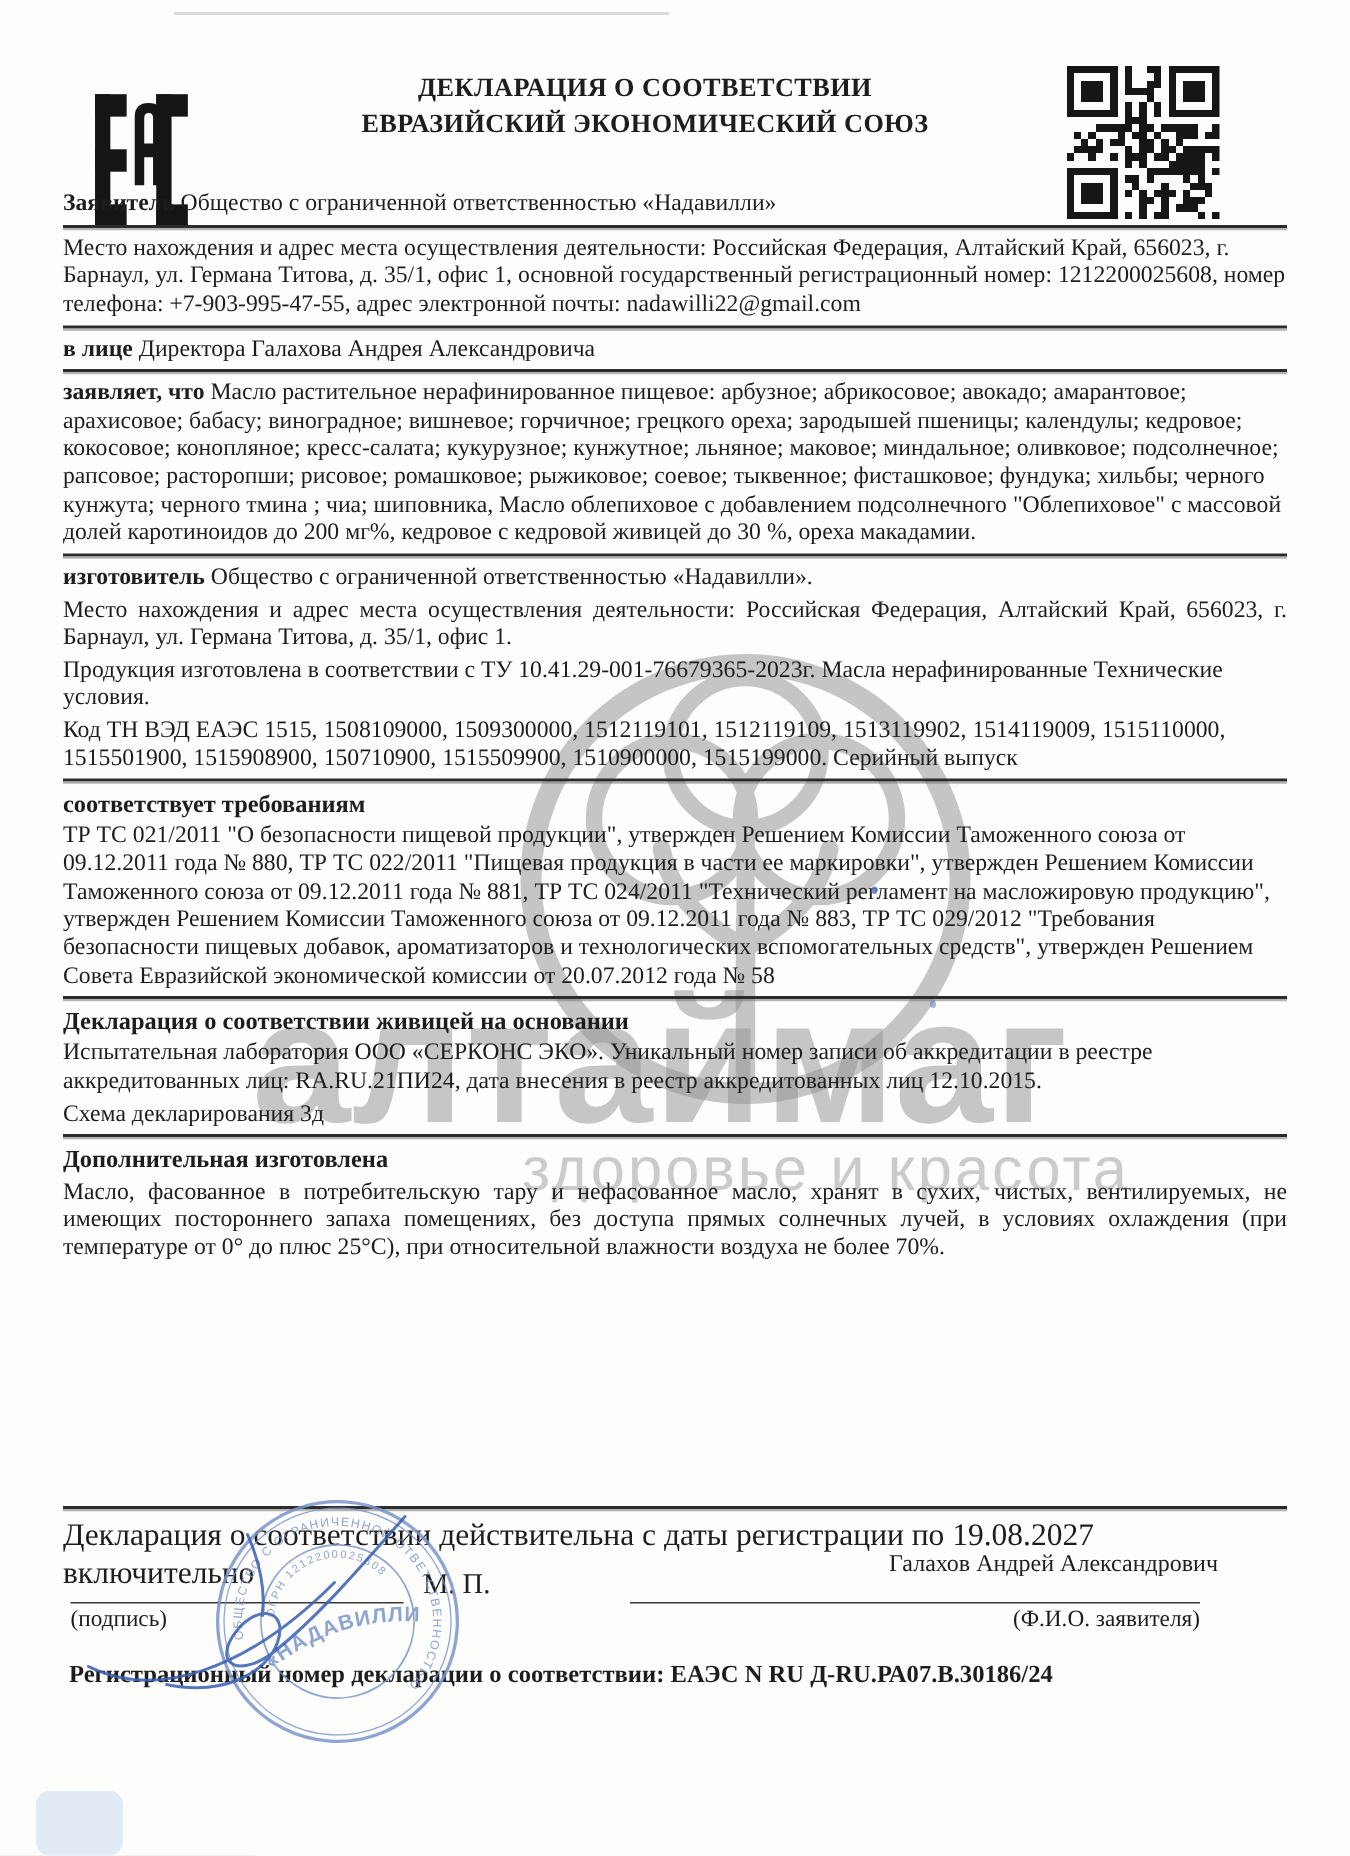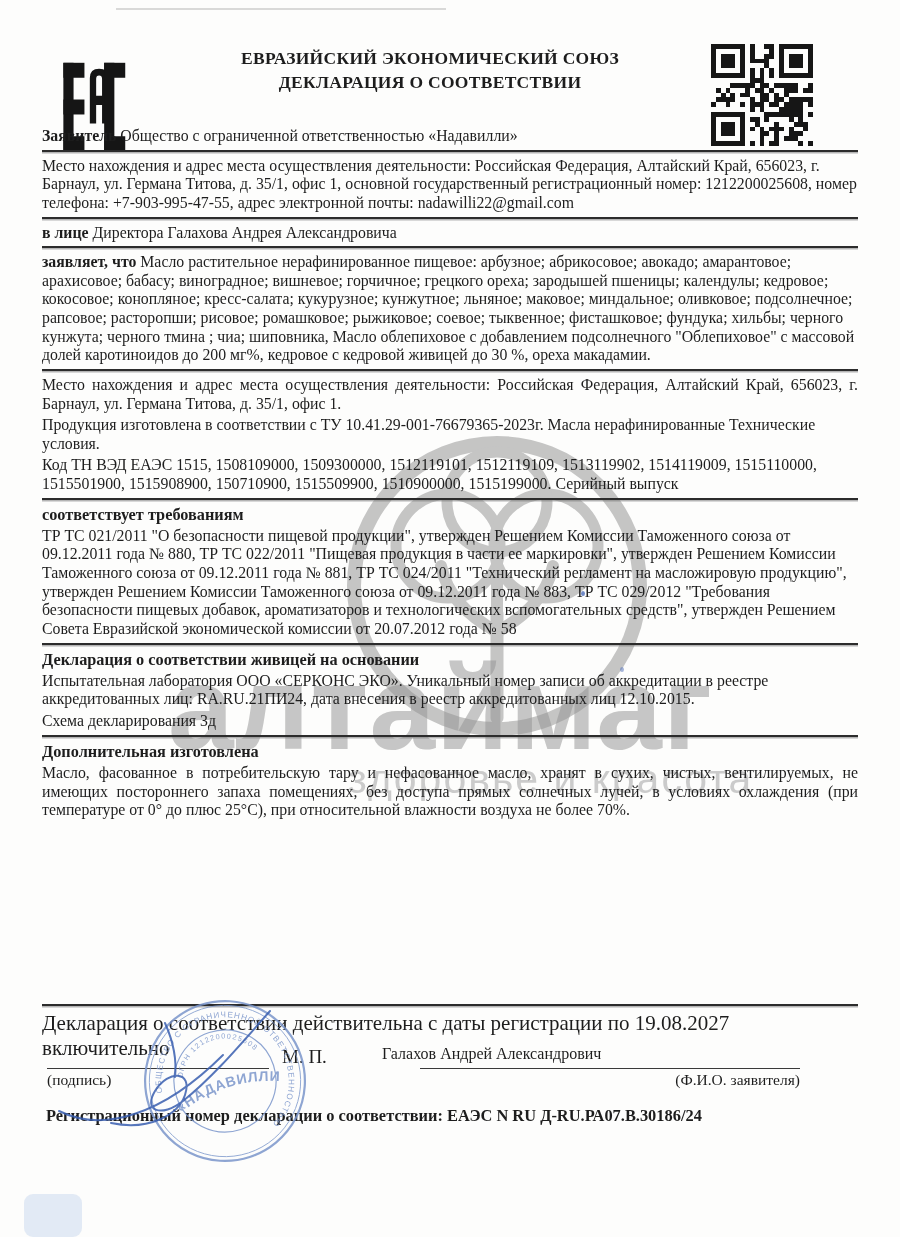--- a/index.html
+++ b/index.html
@@ -28,21 +28,21 @@
   .just { text-align:justify; }
   .h { font-weight:bold; font-size:16.3px; }
   .gap-top { margin-top:9px !important; }
   
   .bottom { position:absolute; left:42px; top:1000px; width:816px; font-size:16px; }
   .validity { font-weight:normal; font-size:21px; margin:4px 0 0 0; }
   .sigline { position:absolute; border-top:1.5px solid #3a3a3a; }
   .sig-left-line { left:5px; top:68px; width:222px; }
   .sig-caption { position:absolute; left:5px; top:71px; width:222px; text-align:left; font-size:15.5px; }
   .mp { position:absolute; left:240px; top:46px; font-size:19px; }
-  .signer-name { position:absolute; left:340px; top:45px; width:430px; text-align:left; }
+  .signer-name { position:absolute; left:340px; top:34px; width:430px; text-align:right; }
   .name-line { left:378px; top:68px; width:380px; }
   .signer-caption { position:absolute; left:378px; top:71px; width:380px; text-align:right; font-size:15.5px; }
   .reg1 { position:absolute; left:4px; top:106px; font-weight:bold; font-size:16.4px; }
   .reg2 { position:absolute; left:4px; top:133px; font-weight:bold; font-size:16.4px; }
   
   .stamp { position:absolute; left:140px; top:996px; width:170px; height:170px; opacity:.85; }
   .signature { position:absolute; left:45px; top:993px; width:270px; height:155px; }
   .ink-dot { position:absolute; width:4px; height:5px; border-radius:50%; background:#4b6cb8; opacity:.8; }
   .smudge { position:absolute; left:24px; top:1194px; width:58px; height:43px;
             background:rgba(199,216,238,.5); border-radius:9px; }
@@ -78,22 +78,22 @@
       <path d="M40 140 V32 q0-22 22-22 h0 q22 0 22 22 V140 H69 V96 H55 v44 Z M55 74 h14 V34 q0-8 -7-8 q-7 0 -7 8 Z" transform="translate(0,0) scale(0.62) translate(26,20)"></path>
       <g transform="translate(62,10)">
         <rect x="0" y="0" width="15" height="130"></rect>
         <rect x="0" y="0" width="31" height="22"></rect>
         <rect x="0" y="108" width="31" height="22"></rect>
       </g>
     </g>
   </svg>
 
   <div class="titles">
+    <div>ДЕКЛАРАЦИЯ О СООТВЕТСТВИИ</div>
     <div>ЕВРАЗИЙСКИЙ ЭКОНОМИЧЕСКИЙ СОЮЗ</div>
-    <div>ДЕКЛАРАЦИЯ О СООТВЕТСТВИИ</div>
   </div>
 
   <svg class="qr" id="qr-svg" viewBox="0 0 21 21" shape-rendering="crispEdges">
       <rect x="0" y="0" width="7" height="1" fill="#161616"></rect>
       <rect x="0" y="6" width="7" height="1" fill="#161616"></rect>
       <rect x="0" y="1" width="1" height="5" fill="#161616"></rect>
       <rect x="6" y="1" width="1" height="5" fill="#161616"></rect>
       <rect x="2" y="2" width="3" height="3" fill="#161616"></rect>
       <rect x="14" y="0" width="7" height="1" fill="#161616"></rect>
       <rect x="14" y="6" width="7" height="1" fill="#161616"></rect>
@@ -245,20 +245,21 @@
 
     <p>Место нахождения и адрес места осуществления деятельности: Российская Федерация, Алтайский Край, 656023, г. Барнаул, ул. Германа Титова, д. 35/1, офис 1, основной государственный регистрационный номер: 1212200025608, номер телефона: +7-903-995-47-55, адрес электронной почты: nadawilli22@gmail.com</p>
     <div class="rule"></div>
 
     <p><span class="b">в лице</span> <span>Директора Галахова Андрея Александровича</span></p>
     <div class="rule"></div>
 
     <p><span class="b">заявляет, что</span> <span>Масло растительное нерафинированное пищевое: арбузное; абрикосовое; авокадо; амарантовое; арахисовое; бабасу; виноградное; вишневое;  горчичное; грецкого ореха; зародышей пшеницы; календулы; кедровое; кокосовое; конопляное; кресс-салата; кукурузное; кунжутное; льняное; маковое; миндальное; оливковое; подсолнечное; рапсовое; расторопши; рисовое; ромашковое; рыжиковое; соевое; тыквенное; фисташковое; фундука; хильбы; черного кунжута; черного тмина ; чиа; шиповника, Масло облепиховое с добавлением подсолнечного "Облепиховое" с массовой долей каротиноидов до 200 мг%,  кедровое с кедровой живицей до 30 %,  ореха макадамии.</span></p>
     <div class="rule"></div>
 
+    <p><span class="b">изготовитель</span> <span>Общество с ограниченной ответственностью «Надавилли».</span></p>
     <p class="just">Место нахождения и адрес места осуществления деятельности: Российская Федерация, Алтайский Край, 656023, г. Барнаул, ул. Германа Титова, д. 35/1, офис 1.</p>
     <p>Продукция изготовлена в соответствии с ТУ 10.41.29-001-76679365-2023г. Масла нерафинированные Технические условия.</p>
     <p>Код ТН ВЭД ЕАЭС 1515, 1508109000, 1509300000, 1512119101, 1512119109, 1513119902, 1514119009, 1515110000, 1515501900, 1515908900, 150710900, 1515509900, 1510900000, 1515199000. Серийный выпуск</p>
     <div class="rule"></div>
 
     <p class="h">соответствует требованиям</p>
     <p>ТР ТС 021/2011 "О безопасности пищевой продукции", утвержден Решением Комиссии Таможенного союза от 09.12.2011 года № 880, ТР ТС 022/2011 "Пищевая продукция в части ее маркировки", утвержден Решением Комиссии Таможенного союза от 09.12.2011 года № 881, ТР ТС 024/2011 "Технический регламент на масложировую продукцию", утвержден Решением Комиссии Таможенного союза от 09.12.2011 года № 883, ТР ТС 029/2012 "Требования безопасности пищевых добавок,  ароматизаторов и технологических вспомогательных средств", утвержден Решением Совета Евразийской экономической комиссии от 20.07.2012 года № 58</p>
     <div class="rule"></div>
 
     <p class="h">Декларация о соответствии живицей на основании</p>

